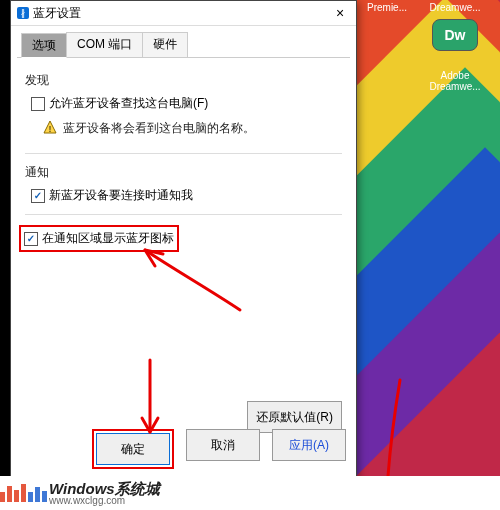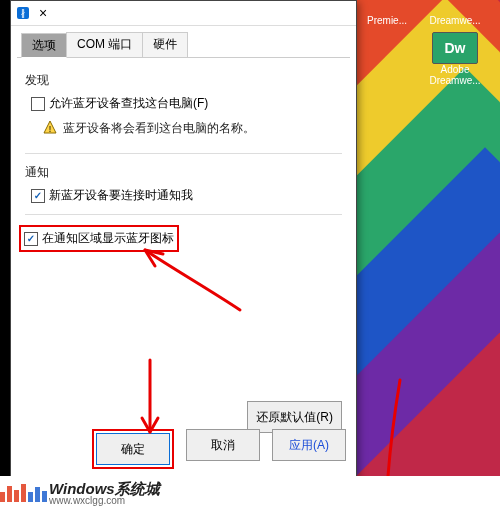--- a/index.html
+++ b/index.html
@@ -1,21 +1,21 @@
 <!DOCTYPE html>
 <html><head>
 <meta charset="utf-8">
 <style>
   html,body{margin:0;padding:0;width:500px;height:510px;overflow:hidden;font-family:"Microsoft YaHei","Segoe UI",Arial,sans-serif;font-size:12px;background:#000}
   .canvas{position:relative;width:500px;height:510px}
   .stripes{position:absolute;right:0;top:0;width:145px;height:510px;overflow:hidden;background:#3a3a3a}
   .stripes .band{position:absolute;width:400px;height:400px;transform:rotate(45deg)}
-  .desk-icons{position:absolute;right:0;top:0;width:140px;display:flex;gap:6px;padding:15px 4px;color:#fff;font-size:10px}
+  .desk-icons{position:absolute;right:0;top:0;width:140px;display:flex;gap:6px;padding:2px 4px;color:#fff;font-size:10px}
   .desk-icons .col{width:62px;text-align:center}
-  .desk-icons .ico{width:44px;height:30px;margin:0 auto 0;background:#2a7a44;border:1px solid #555;border-radius:2px}
+  .desk-icons .ico{width:44px;height:30px;margin:0 auto 19px;background:#2a7a44;border:1px solid #555;border-radius:8px}
   .desk-icons .dw{background:#2aa36a;display:flex;align-items:center;justify-content:center;color:#fff;font-weight:bold;font-size:14px}
   .win{position:absolute;left:10px;top:0;width:345px;height:478px;background:#fff;border:1px solid #444;box-shadow:2px 2px 8px rgba(0,0,0,.4)}
   .titlebar{height:24px;display:flex;align-items:center;padding:0 6px;border-bottom:1px solid #ddd}
   .bt-icon{width:12px;height:12px;background:#0a6dd6;border-radius:2px;display:flex;align-items:center;justify-content:center;color:#fff;font-size:9px;margin-right:4px}
   .title{flex:1;font-size:12px}
   .close{width:20px;text-align:center;font-size:14px;cursor:pointer}
   .tabs{display:flex;padding:4px 4px 0;border-bottom:1px solid #ccc;margin:2px 6px 0}
   .tab{padding:3px 10px;border:1px solid #ccc;border-bottom:none;background:#f4f4f4;font-size:12px;margin-right:-1px;position:relative;cursor:pointer}
   .tab.active{background:#a3a3a3;border-bottom:1px solid #fff;top:1px}
   .pane{padding:8px 14px 0}
@@ -61,20 +61,21 @@
     <div class="col">
       <div>Dreamwe...</div>
       <div class="ico dw" style="margin-top:6px">Dw</div>
       <div>Adobe Dreamwe...</div>
     </div>
   </div>
 
   <div class="win">
     <div class="titlebar">
       <span class="bt-icon">∦</span>
+      <span class="title">蓝牙设置</span>
       <span class="close">×</span>
     </div>
 
     <div class="tabs">
       <div class="tab active">选项</div>
       <div class="tab">COM 端口</div>
       <div class="tab">硬件</div>
     </div>
 
     <div class="pane">

